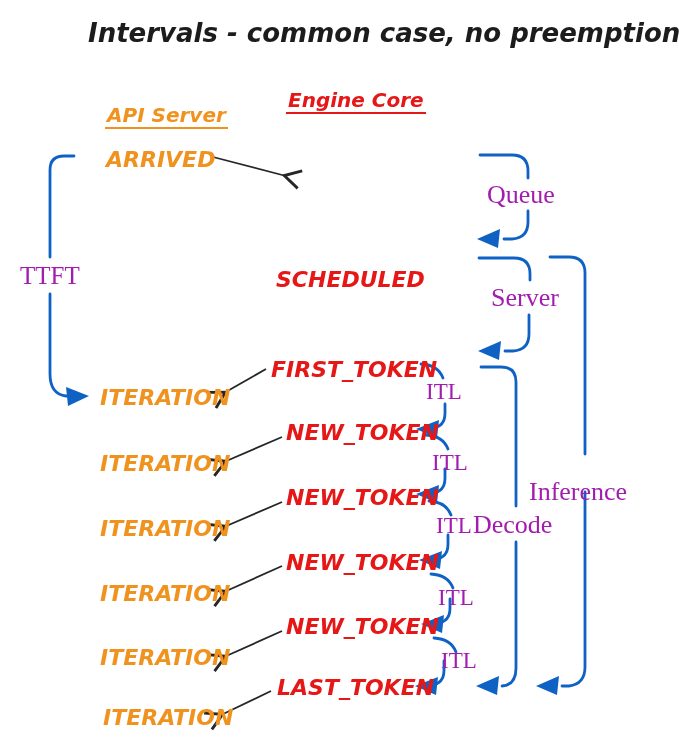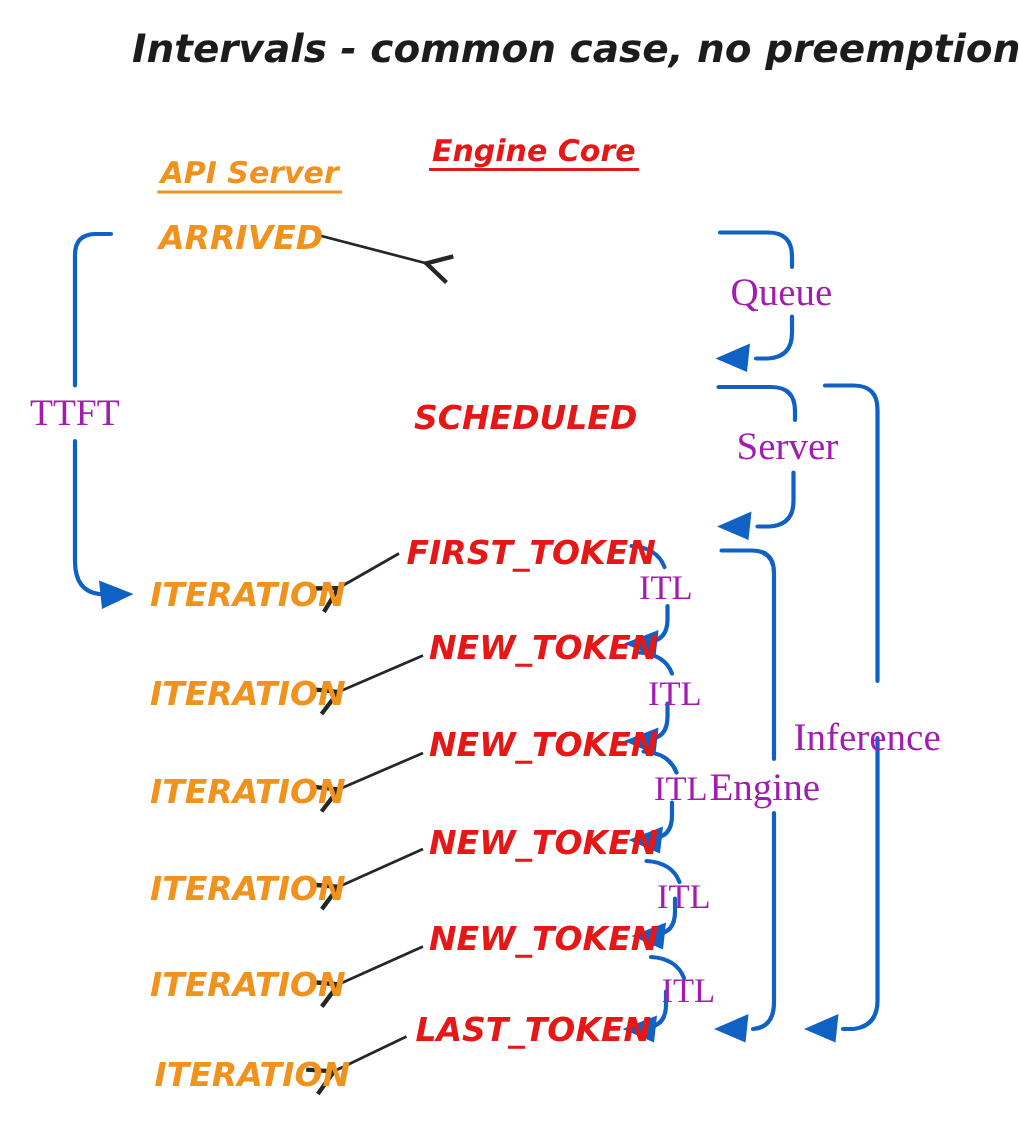--- a/index.html
+++ b/index.html
@@ -122,21 +122,21 @@
   <div class="hand ev red" style="left:271px;top:358px;">FIRST_TOKEN</div>
   <div class="hand ev red" style="left:286px;top:421px;">NEW_TOKEN</div>
   <div class="hand ev red" style="left:286px;top:486px;">NEW_TOKEN</div>
   <div class="hand ev red" style="left:286px;top:551px;">NEW_TOKEN</div>
   <div class="hand ev red" style="left:286px;top:615px;">NEW_TOKEN</div>
   <div class="hand ev red" style="left:277px;top:676px;">LAST_TOKEN</div>
 
   <div class="blue-label" style="left:20px;top:263px;font-size:25px;text-align:center;">TTFT</div>
   <div class="blue-label" style="left:487px;top:181px;font-size:26px;">Queue</div>
   <div class="blue-label" style="left:491px;top:284px;font-size:26px;">Server</div>
-  <div class="blue-label" style="left:473px;top:511px;font-size:26px;">Engine</div>
+  <div class="blue-label" style="left:473px;top:511px;font-size:26px;">Decode</div>
   <div class="blue-label" style="left:529px;top:459px;font-size:26px;margin-top:19px;">Inference</div>
   <div class="blue-label" style="left:426px;top:380px;font-size:23px;">ITL</div>
   <div class="blue-label" style="left:432px;top:451px;font-size:23px;">ITL</div>
   <div class="blue-label" style="left:436px;top:514px;font-size:23px;">ITL</div>
   <div class="blue-label" style="left:438px;top:586px;font-size:23px;">ITL</div>
   <div class="blue-label" style="left:441px;top:649px;font-size:23px;">ITL</div>
 
 </div>
 
 </body></html>

